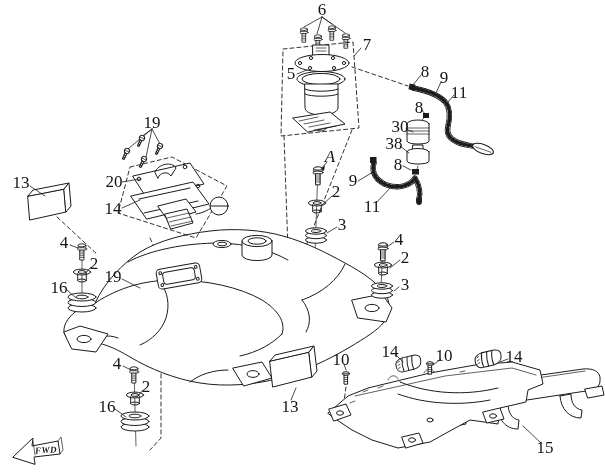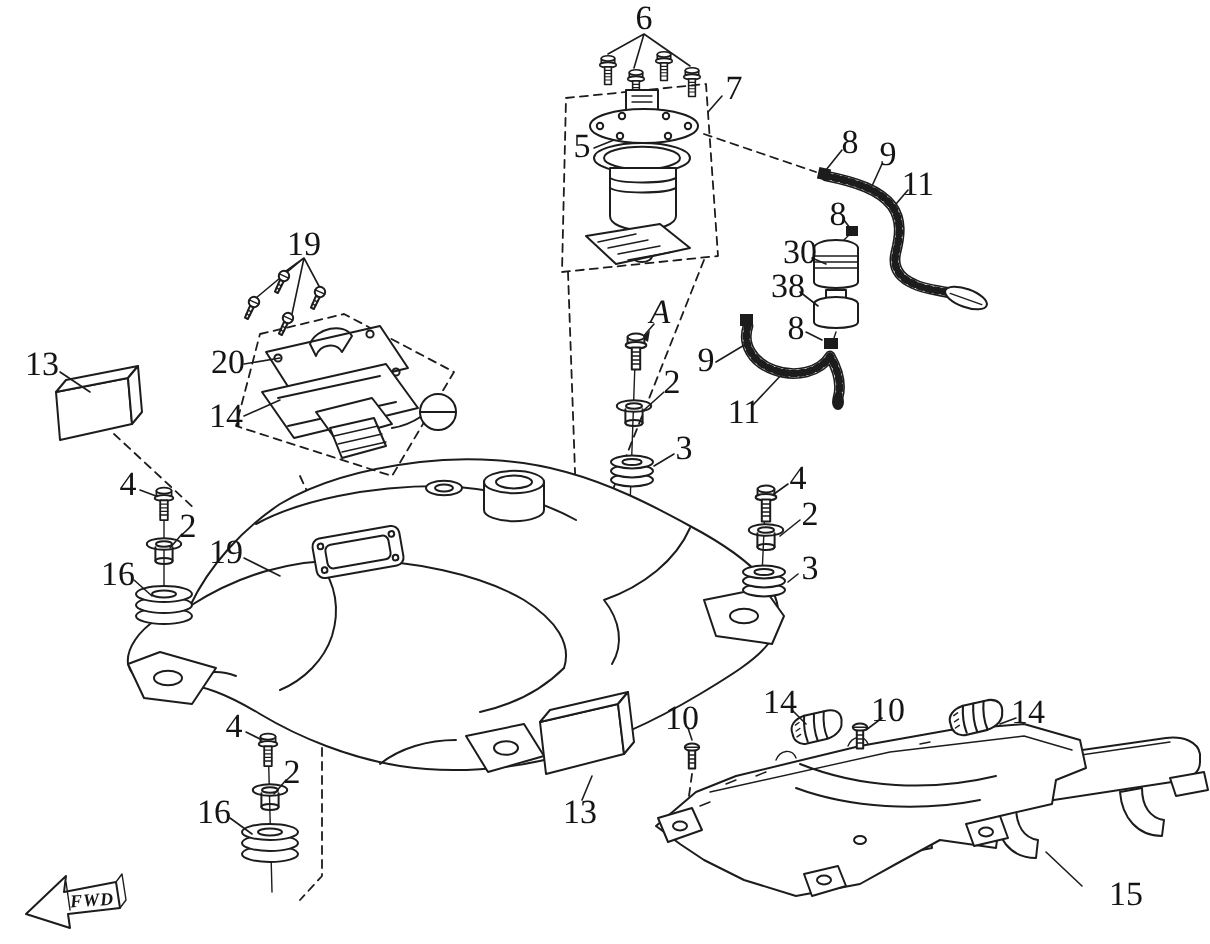--- a/index.html
+++ b/index.html
@@ -333,17 +333,17 @@
 <div class="callout" style="left:405px;top:257px">2</div>
 <div class="callout" style="left:405px;top:284px">3</div>
 <div class="callout" style="left:117px;top:363px">4</div>
 <div class="callout" style="left:146px;top:386px">2</div>
 <div class="callout" style="left:107px;top:406px">16</div>
 <div class="callout" style="left:290px;top:406px">13</div>
 <div class="callout" style="left:341px;top:359px">10</div>
 <div class="callout" style="left:390px;top:351px">14</div>
 <div class="callout" style="left:444px;top:355px">10</div>
 <div class="callout" style="left:514px;top:356px">14</div>
-<div class="callout" style="left:563px;top:447px">15</div>
+<div class="callout" style="left:545px;top:447px">15</div>
 
 <div class="fwd-label" style="left:46px;top:450px">FWD</div>
 
 </div>
 
 </body></html>

